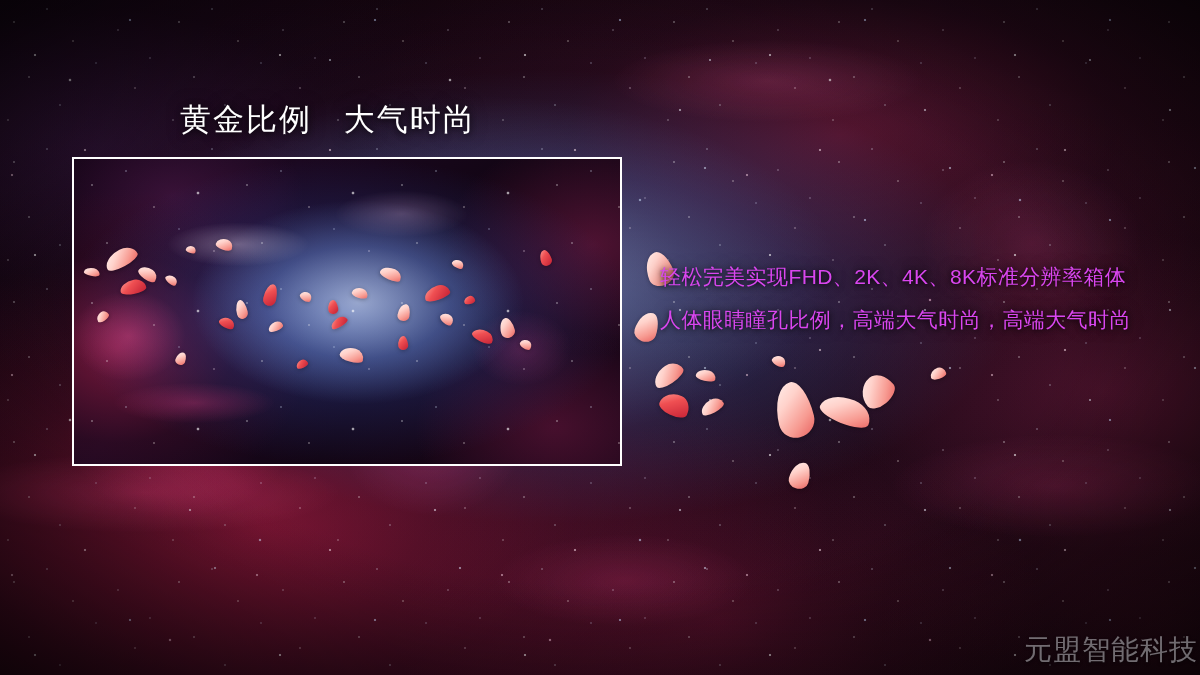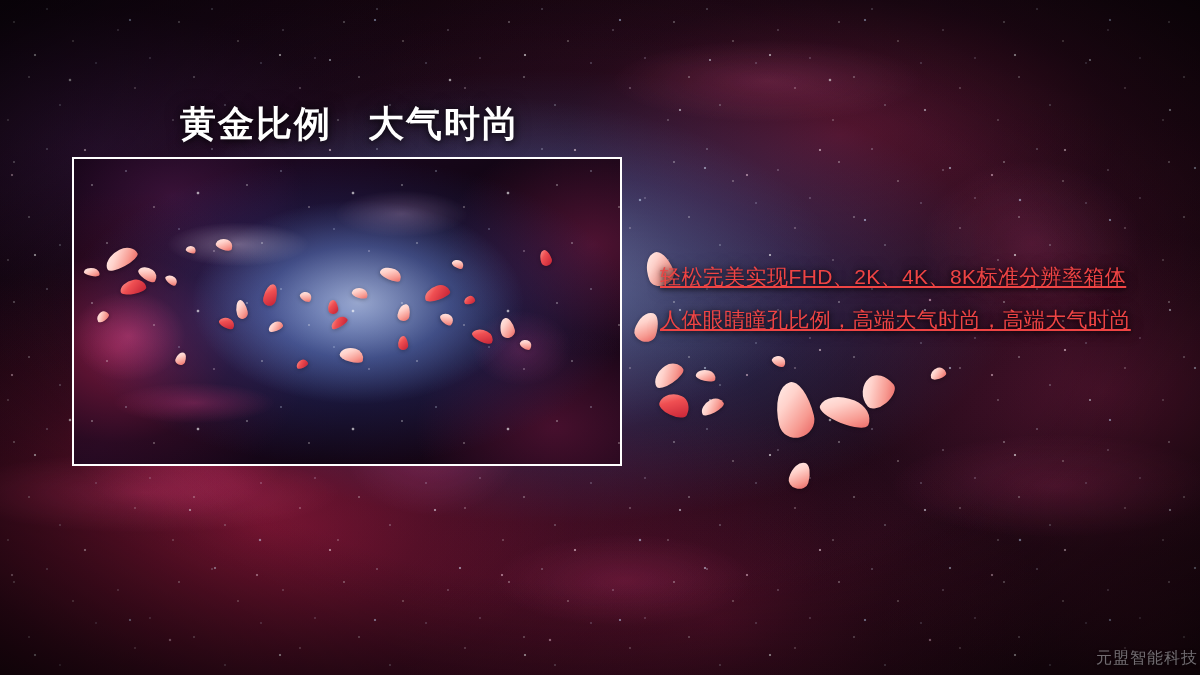--- a/index.html
+++ b/index.html
@@ -93,27 +93,27 @@
       radial-gradient(2.4px 2.4px at 170px 300px, rgba(255,205,225,1), rgba(255,160,200,0.12) 55%, transparent 72%),
       radial-gradient(2.2px 2.2px at 330px 60px, rgba(235,245,255,1), rgba(180,210,255,0.10) 55%, transparent 72%);
     background-size: 380px 340px;
   }
 
   
   #title {
     position: absolute;
     left: 180px;
     top: 101px;
-    font-size: 36px;
+    font-size: 31px;
     line-height: 1.25;
     color: #ffffff;
     letter-spacing: 2px;
     white-space: pre;
     text-shadow: 0 1px 6px rgba(0,0,0,0.75), 0 0 16px rgba(0,0,0,0.5);
-    font-weight: 700;
+    font-weight: 400;
   }
 
   
   #photo-frame {
     position: absolute;
     left: 72px;
     top: 157px;
     width: 550px;
     height: 309px;
     border: 2px solid #ffffff;
@@ -180,33 +180,32 @@
   
   #body-text {
     position: absolute;
     left: 660px;
     top: 255px;
     width: 490px;
   }
   .body-line {
     font-size: 21px;
     line-height: 43px;
-    color: #ef4444;
+    color: #d946ef;
     white-space: nowrap;
     letter-spacing: 0.4px;
     text-shadow: 0 1px 5px rgba(0,0,0,0.80), 0 0 14px rgba(0,0,0,0.55);
-    text-decoration: underline;
   }
 
   
   #watermark {
     position: absolute;
     right: 2px;
     bottom: 6px;
-    font-size: 16px;
+    font-size: 28px;
     letter-spacing: 1px;
     color: rgba(205,205,210,0.52);
     text-shadow: 0 1px 3px rgba(0,0,0,0.55);
   }
 </style>
 </head>
 <body>
 
 <div id="slide">
 

